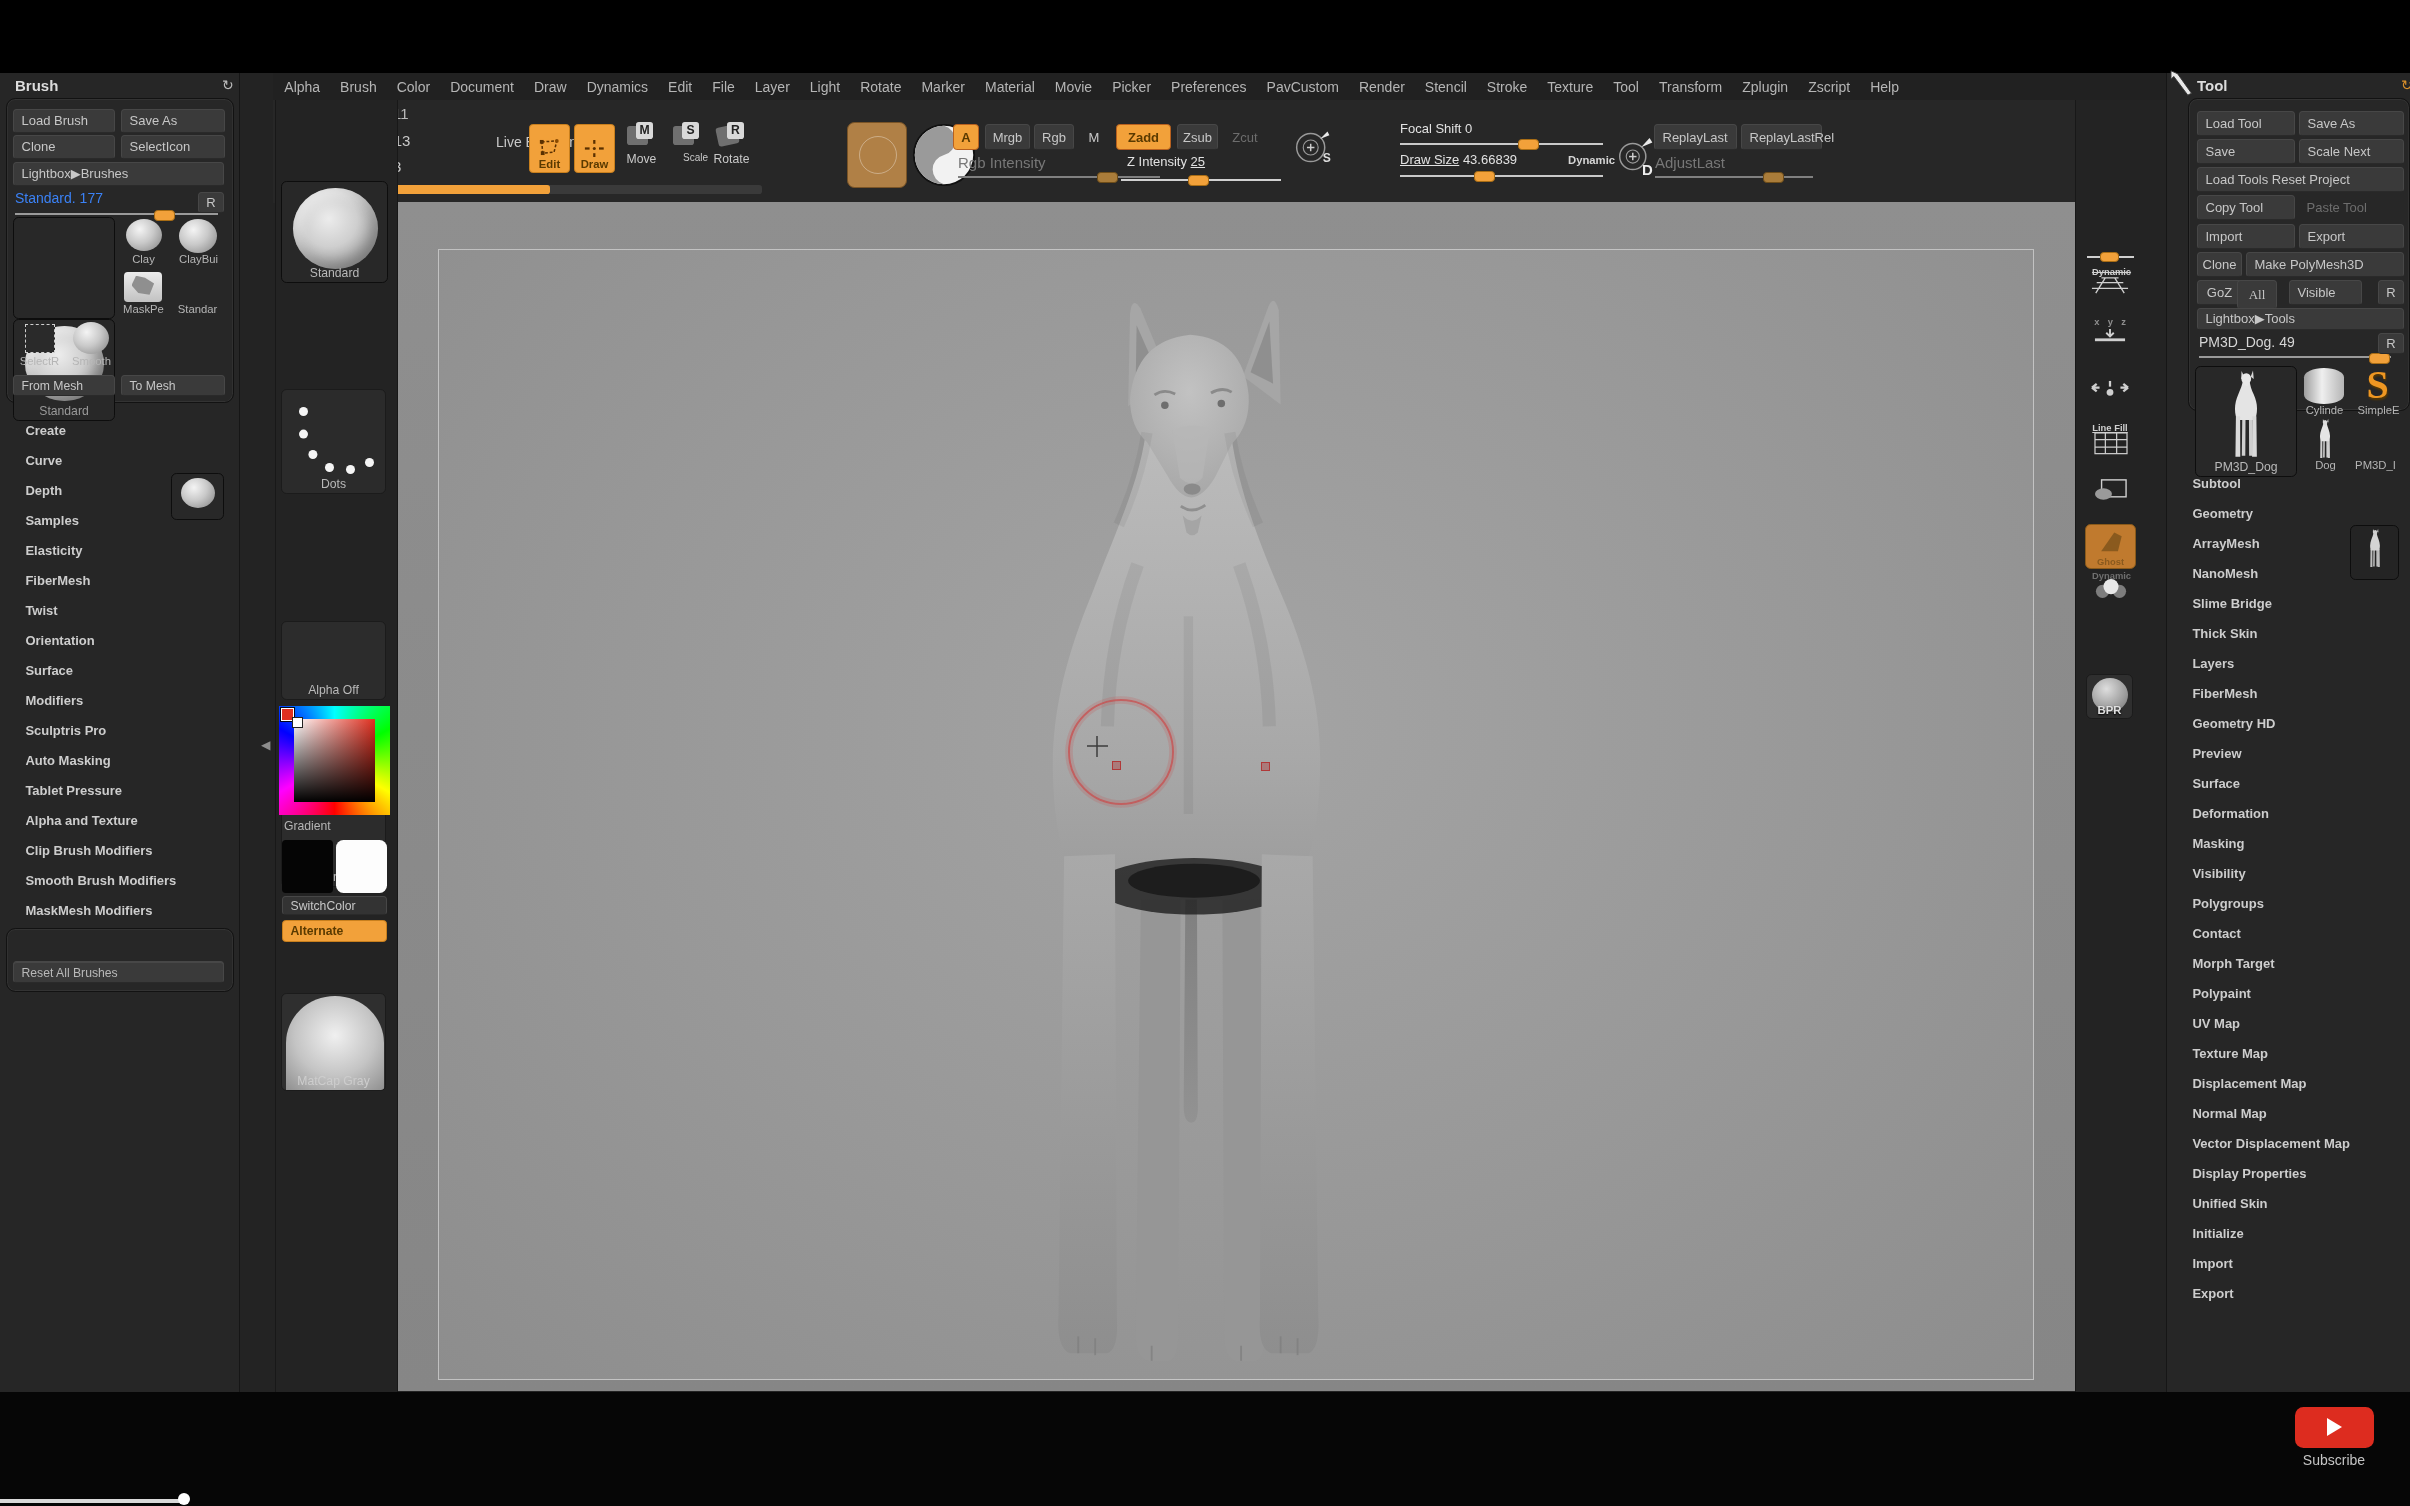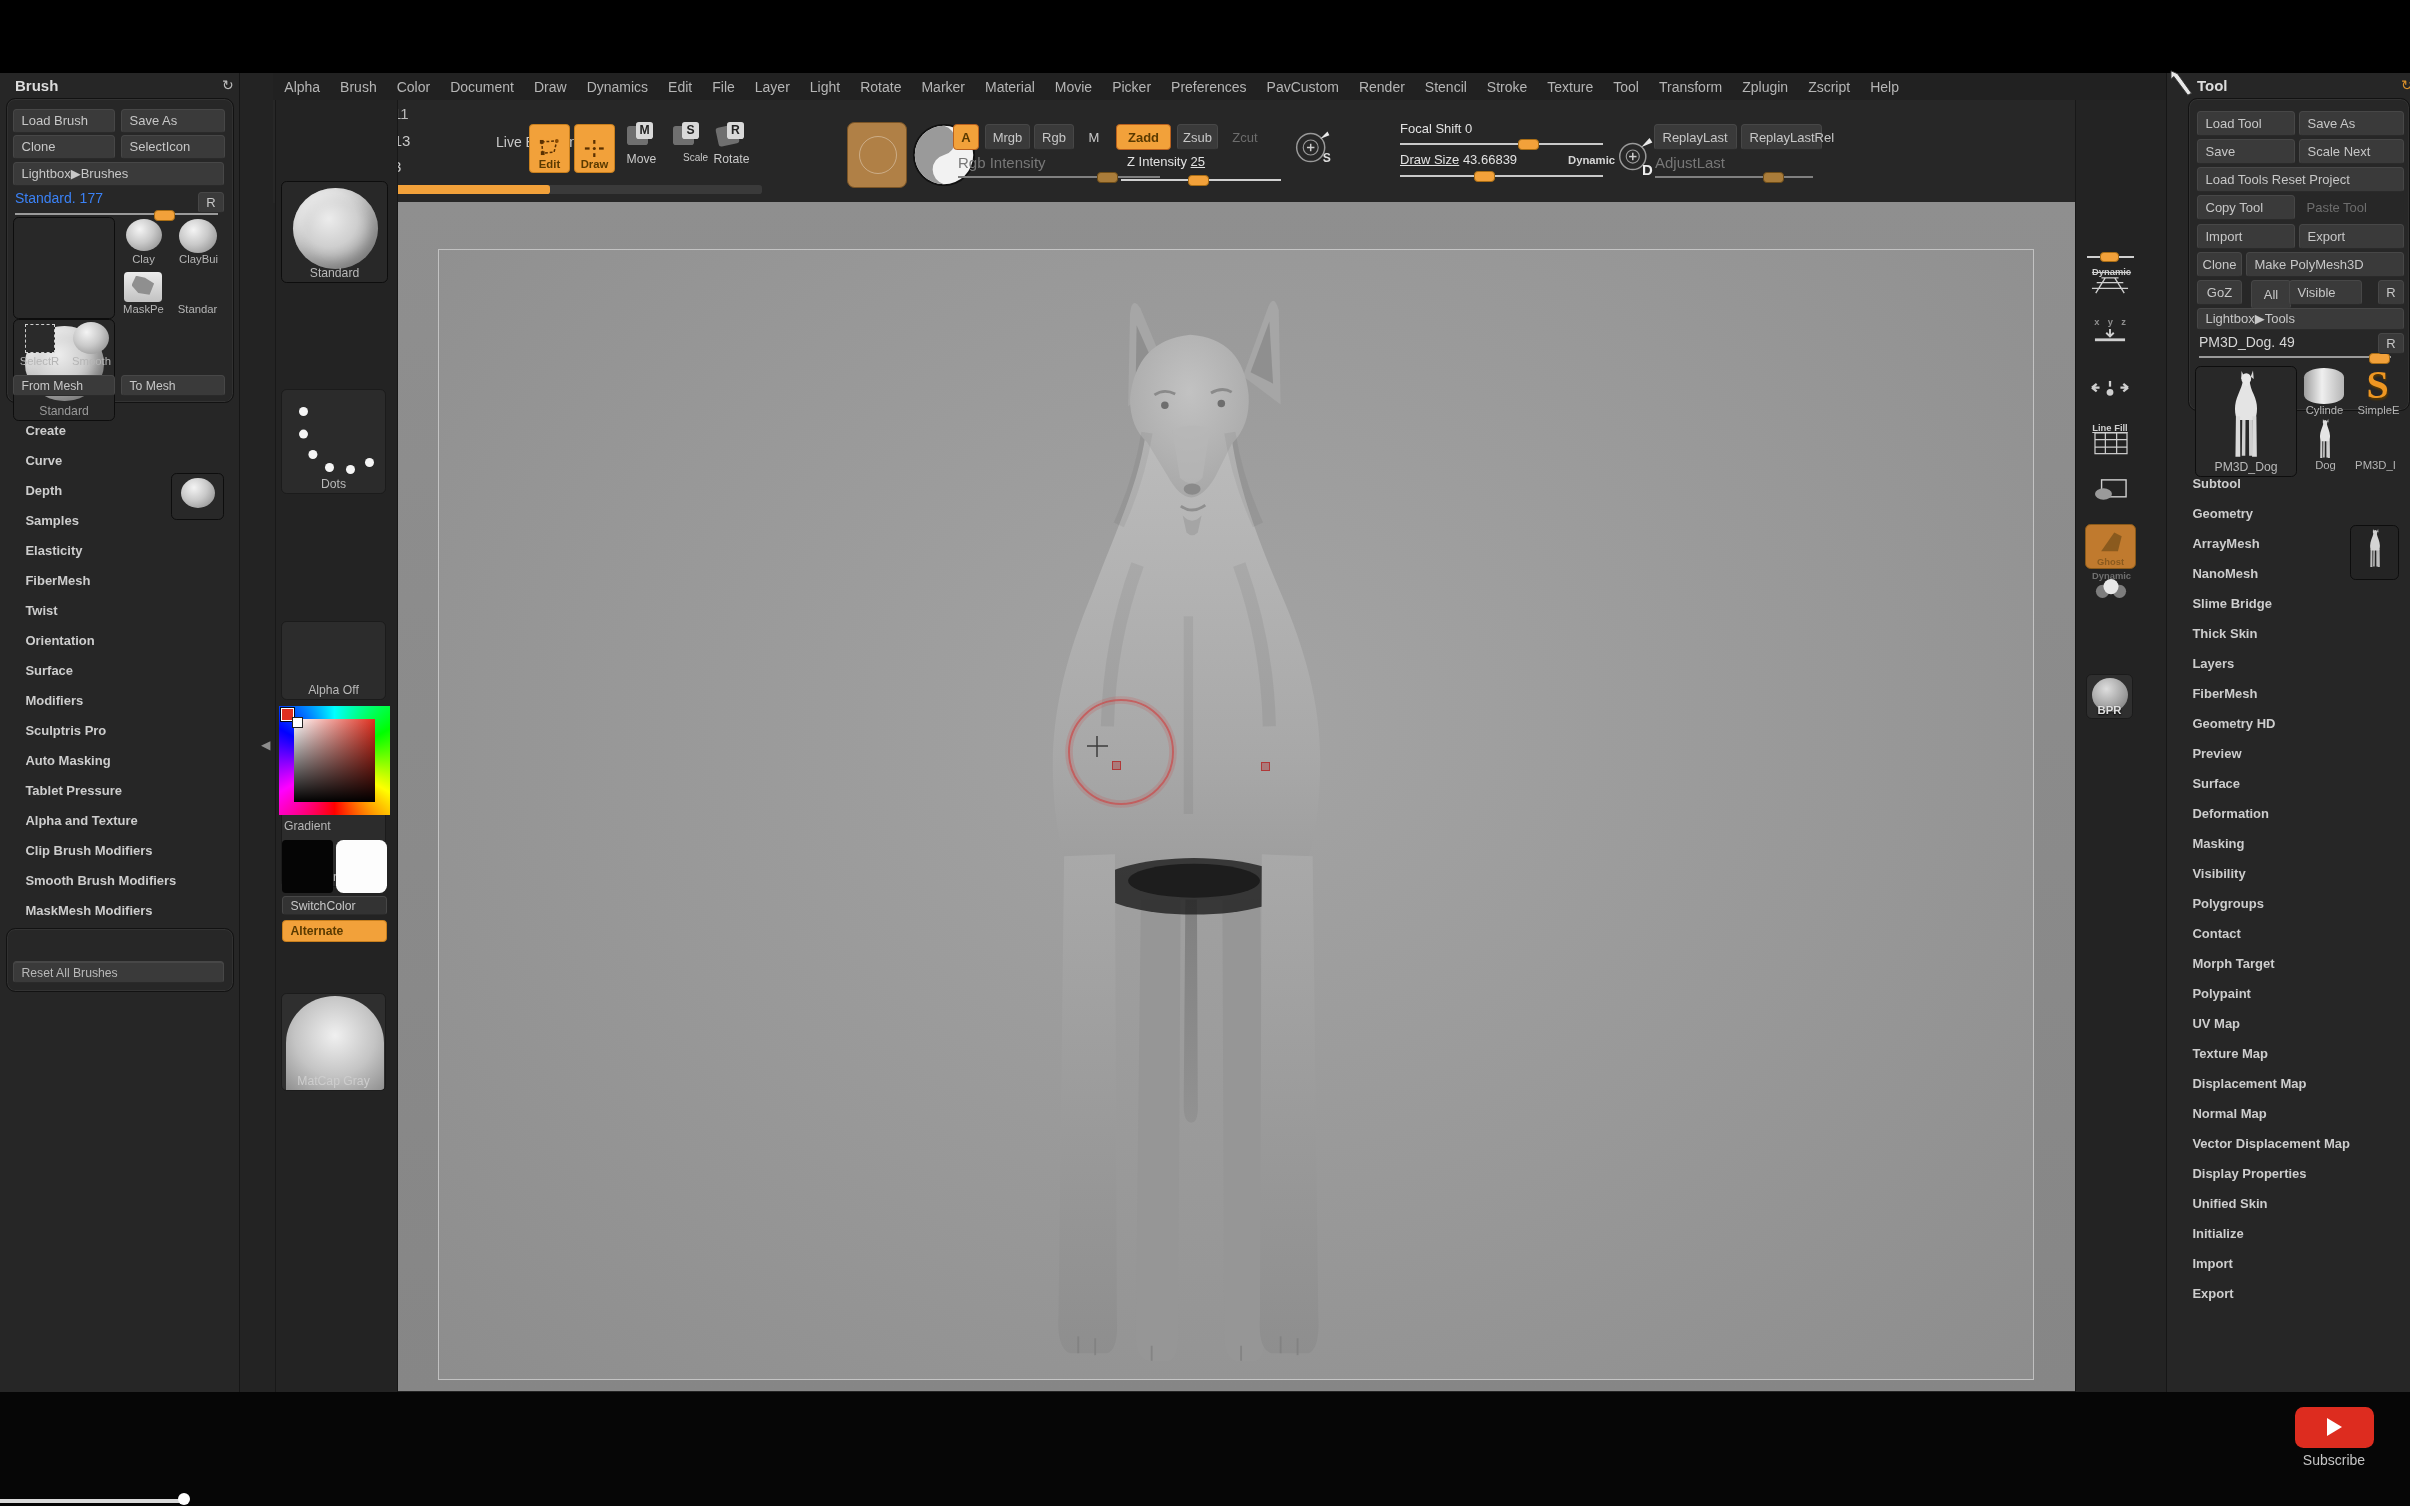--- a/index.html
+++ b/index.html
@@ -451,21 +451,21 @@
   <div class="abs btn" style="left:30px;top:66px;width:98px;height:24.5px;">Save</div>
   <div class="abs btn" style="left:132px;top:66px;width:105px;height:24.5px;">Scale Next</div>
   <div class="abs btn" style="left:30px;top:94px;width:207px;height:24.5px;">Load Tools Reset Project</div>
   <div class="abs btn" style="left:30px;top:122px;width:98px;height:24.5px;">Copy Tool</div>
   <div class="abs btn flat dim" style="left:132px;top:122px;width:105px;height:24.5px;">Paste Tool</div>
   <div class="abs btn" style="left:30px;top:151px;width:98px;height:24.5px;">Import</div>
   <div class="abs btn" style="left:132px;top:151px;width:105px;height:24.5px;">Export</div>
   <div class="abs btn" style="left:30px;top:179px;width:45px;height:24.5px;justify-content:center;padding:0 3.8px;">Clone</div>
   <div class="abs btn" style="left:79px;top:179px;width:158px;height:24.5px;">Make PolyMesh3D</div>
   <div class="abs btn" style="left:30px;top:207px;width:45px;height:24.5px;justify-content:center;padding:0 3.8px;">GoZ</div>
-  <div class="abs btn" style="left:84px;top:207px;width:40px;height:29px;justify-content:center;padding:0 3.8px;">All</div>
+  <div class="abs btn" style="left:70px;top:207px;width:40px;height:29px;justify-content:center;padding:0 3.8px;font-family:Liberation Serif, serif;">All</div>
   <div class="abs btn" style="left:122px;top:207px;width:73px;height:24.5px;">Visible</div>
   <div class="abs btn" style="left:211px;top:207px;width:26px;height:24.5px;justify-content:center;padding:0;">R</div>
   <div class="abs btn" style="left:30px;top:235px;width:207px;height:21.7px;">Lightbox▶Tools</div>
 
   <div class="abs lbl" style="left:32px;top:261px;font-size:14px;color:#d6d6d6;">PM3D_Dog. 49</div>
   <div class="track" style="left:32px;top:283px;width:192px;background:#9a9a9a;"></div>
   <div class="knob" style="left:202px;top:280px;"></div>
   <div class="abs btn" style="left:211px;top:260px;width:26px;height:21px;justify-content:center;padding:0;">R</div>
 
   <div class="abs thumb sel" style="left:28px;top:293px;width:102px;height:111px;">

